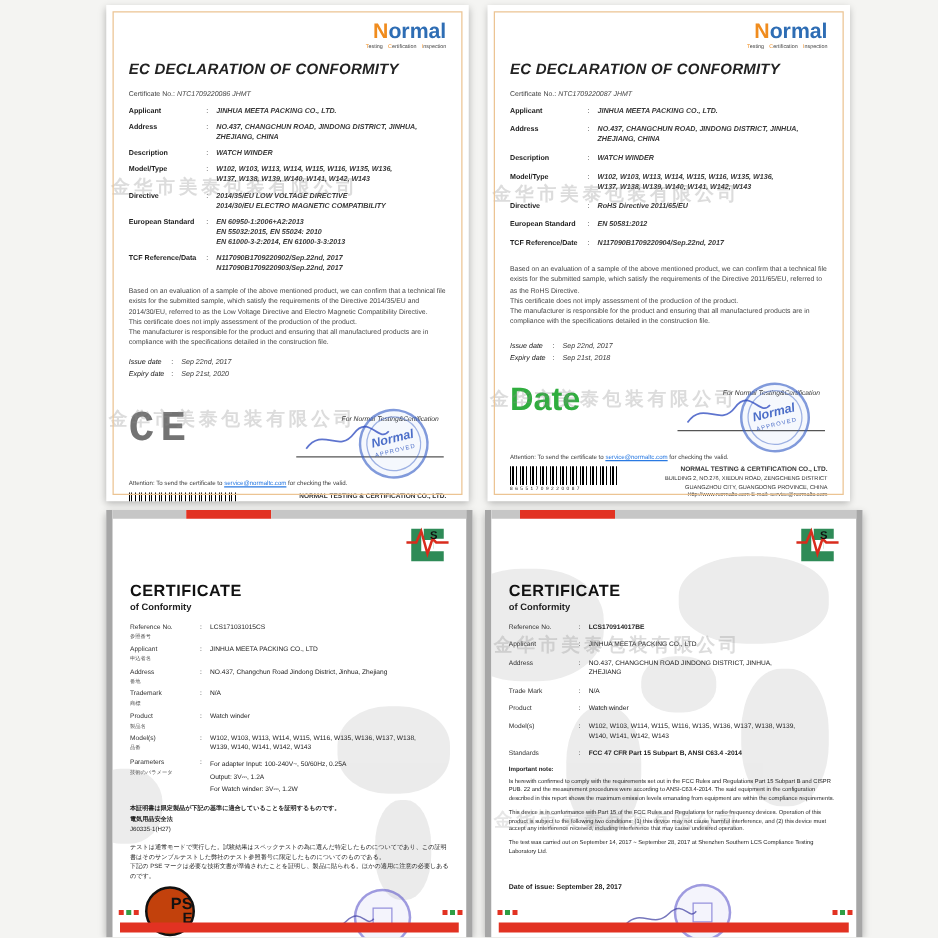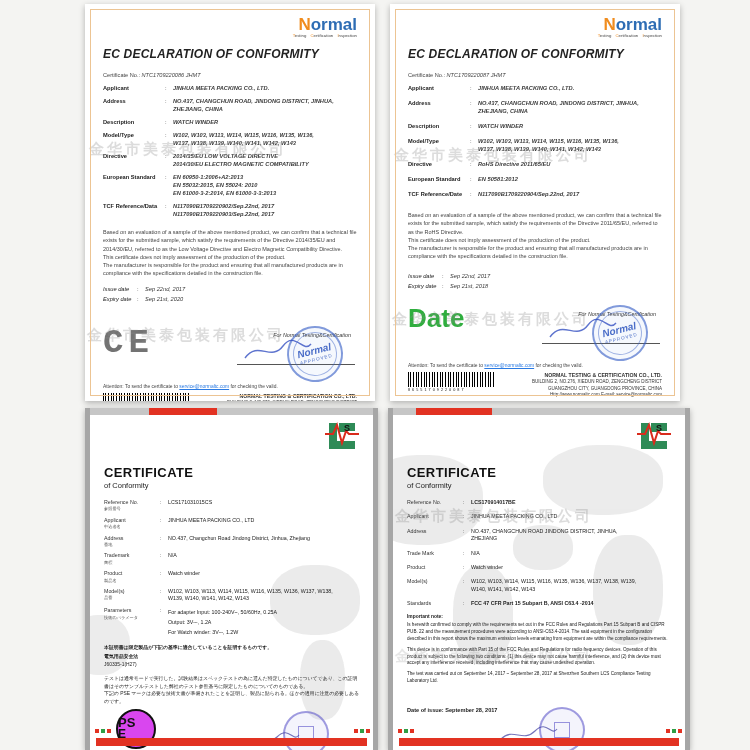--- a/index.html
+++ b/index.html
@@ -53,32 +53,32 @@
   .lcs-top{height:7px;display:flex}
   .lcs-top .g1{width:21%;background:#c6c6c6}
   .lcs-top .r1{width:24%;background:#e23222}
   .lcs-top .g2{flex:1;background:#c6c6c6}
   .lcs-body{position:relative;height:calc(100% - 7px);box-sizing:border-box;padding:4px 14px 0;overflow:hidden}
   .map{position:absolute;inset:0;z-index:0;opacity:.55;pointer-events:none}
   .blob{position:absolute;background:#dcdcdc;border-radius:45%}
   .lcs-head{display:flex;justify-content:flex-end}
   .lcs-title-wrap{margin-top:14px;position:relative;z-index:1}
   .lcs-title{font-size:13px;font-weight:bold;color:#111;letter-spacing:.4px}
-  .lcs-sub{font-size:7.5px;font-weight:normal;color:#222;margin-top:1px}
+  .lcs-sub{font-size:7.5px;font-weight:bold;color:#222;margin-top:1px}
   .lcs-rows{margin-top:9px;display:flex;flex-direction:column;gap:4.5px;position:relative;z-index:1}
   .lrow{display:flex;font-size:5.3px;line-height:1.4}
   .lrow .lblwrap{width:56px;flex:none}
   .lrow .sub{font-size:4.2px;color:#555}
   .lrow .colon{width:8px;flex:none}
   .lrow .colon::before{content:":"}
   .lrow .val{flex:1;white-space:pre-line;color:#222}
   .jp{font-size:4.9px;line-height:1.5;margin-top:7px;white-space:pre-line;color:#222;position:relative;z-index:1}
   .jp.bold{font-weight:bold}
   .pse-row{position:relative;height:62px;margin-top:4px;z-index:1}
-  .pse{width:40px;height:40px;border:2.5px solid #111;border-radius:50%;box-sizing:border-box;margin-left:12px;text-align:left;color:#111;background:#d946ef}
+  .pse{width:40px;height:40px;border:2.5px solid #111;border-radius:50%;box-sizing:border-box;margin-left:12px;text-align:right;color:#111;background:#c2410c}
   .pse .t{font-size:13px;font-weight:bold;line-height:1;margin-top:5px}
   .pse .b{font-size:12px;font-weight:bold;line-height:1;margin-top:-1px}
   .lstamp{position:absolute;width:46px;height:46px;border:2px solid rgba(88,80,200,.55);border-radius:50%;box-sizing:border-box;background:rgba(120,110,220,.08)}
   .lstamp::after{content:"";position:absolute;inset:13px;border:1.5px solid rgba(88,80,200,.6)}
   .issue-line{font-size:5.6px;font-weight:bold;color:#222;position:relative;z-index:1}
   .lcs-bottom{position:absolute;left:0;right:0;bottom:0;z-index:2}
   .sq-row{display:flex;justify-content:space-between;padding:0 3px;margin-bottom:1px}
   .sq{width:4px;height:4px;display:inline-block;margin-left:2px}
   .sq.r{background:#e23222}.sq.g{background:#2f9e44}
   .redbar{height:8px;background:#e23222;margin:0 6px 4px}

